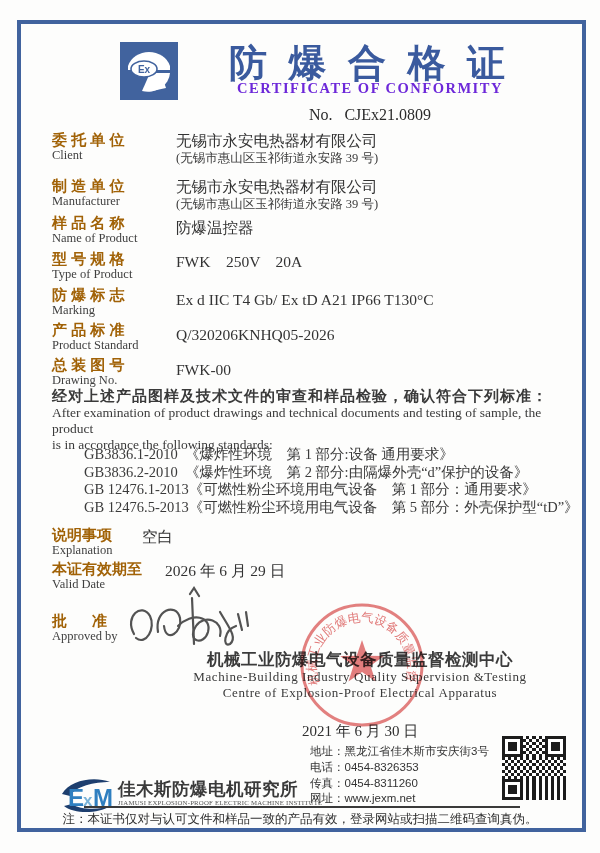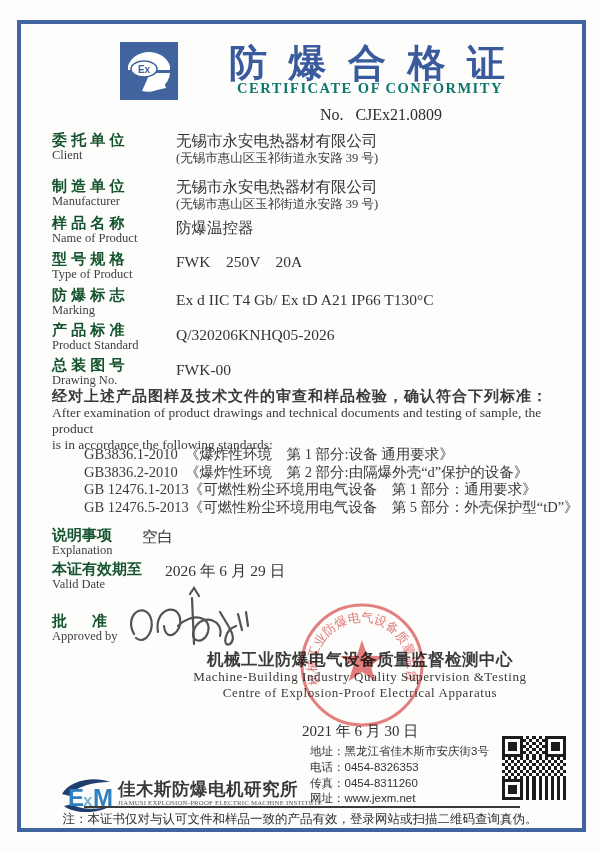--- a/index.html
+++ b/index.html
@@ -8,29 +8,29 @@
   .frame{position:absolute;left:17px;top:20px;right:14px;bottom:21px;
          border:4px solid #41639e;pointer-events:none;}
   .pre{white-space:pre;}
 
   
   .logo{position:absolute;left:120px;top:42px;width:66px;height:58px;}
   .title{position:absolute;left:195px;top:38px;width:350px;text-align:center;
          font-size:38px;font-weight:bold;color:#3a5a9e;letter-spacing:6px;
          font-family:"Liberation Serif",serif;}
   .subtitle{position:absolute;left:195px;top:80px;width:350px;text-align:center;
-            font-size:14.5px;font-weight:bold;color:#0f766e;letter-spacing:1.5px;}
-  .certno{position:absolute;left:206px;top:106px;width:350px;text-align:center;
+            font-size:14.5px;font-weight:bold;color:#6d28d9;letter-spacing:1.5px;}
+  .certno{position:absolute;left:195px;top:106px;width:350px;text-align:center;
           font-size:16px;color:#2b2b2b;}
 
   
   .row{position:absolute;left:52px;right:36px;display:flex;}
   .lbl{width:124px;flex:0 0 124px;}
   .lbl-cn{font-family:"Liberation Sans",sans-serif;font-weight:bold;font-size:15px;
-          color:#14532d;white-space:pre;line-height:17px;}
+          color:#a16207;white-space:pre;line-height:17px;}
   .lbl-en{font-size:12.5px;color:#3f3f3f;line-height:15px;}
   .val{font-size:15.5px;color:#333;padding-top:0px;line-height:19px;}
   .val-sub{font-size:12.5px;color:#3a3a3a;line-height:16px;}
 
   .statement{position:absolute;left:52px;top:386px;width:505px;}
   .st-cn{font-family:"Liberation Sans",sans-serif;font-weight:bold;font-size:15px;
          letter-spacing:1px;color:#3a3a3a;line-height:19px;}
   .st-en{font-size:13.5px;color:#3a3a3a;line-height:16px;}
 
   .standards{position:absolute;left:84px;top:446px;font-size:14.5px;color:#3a3a3a;}

